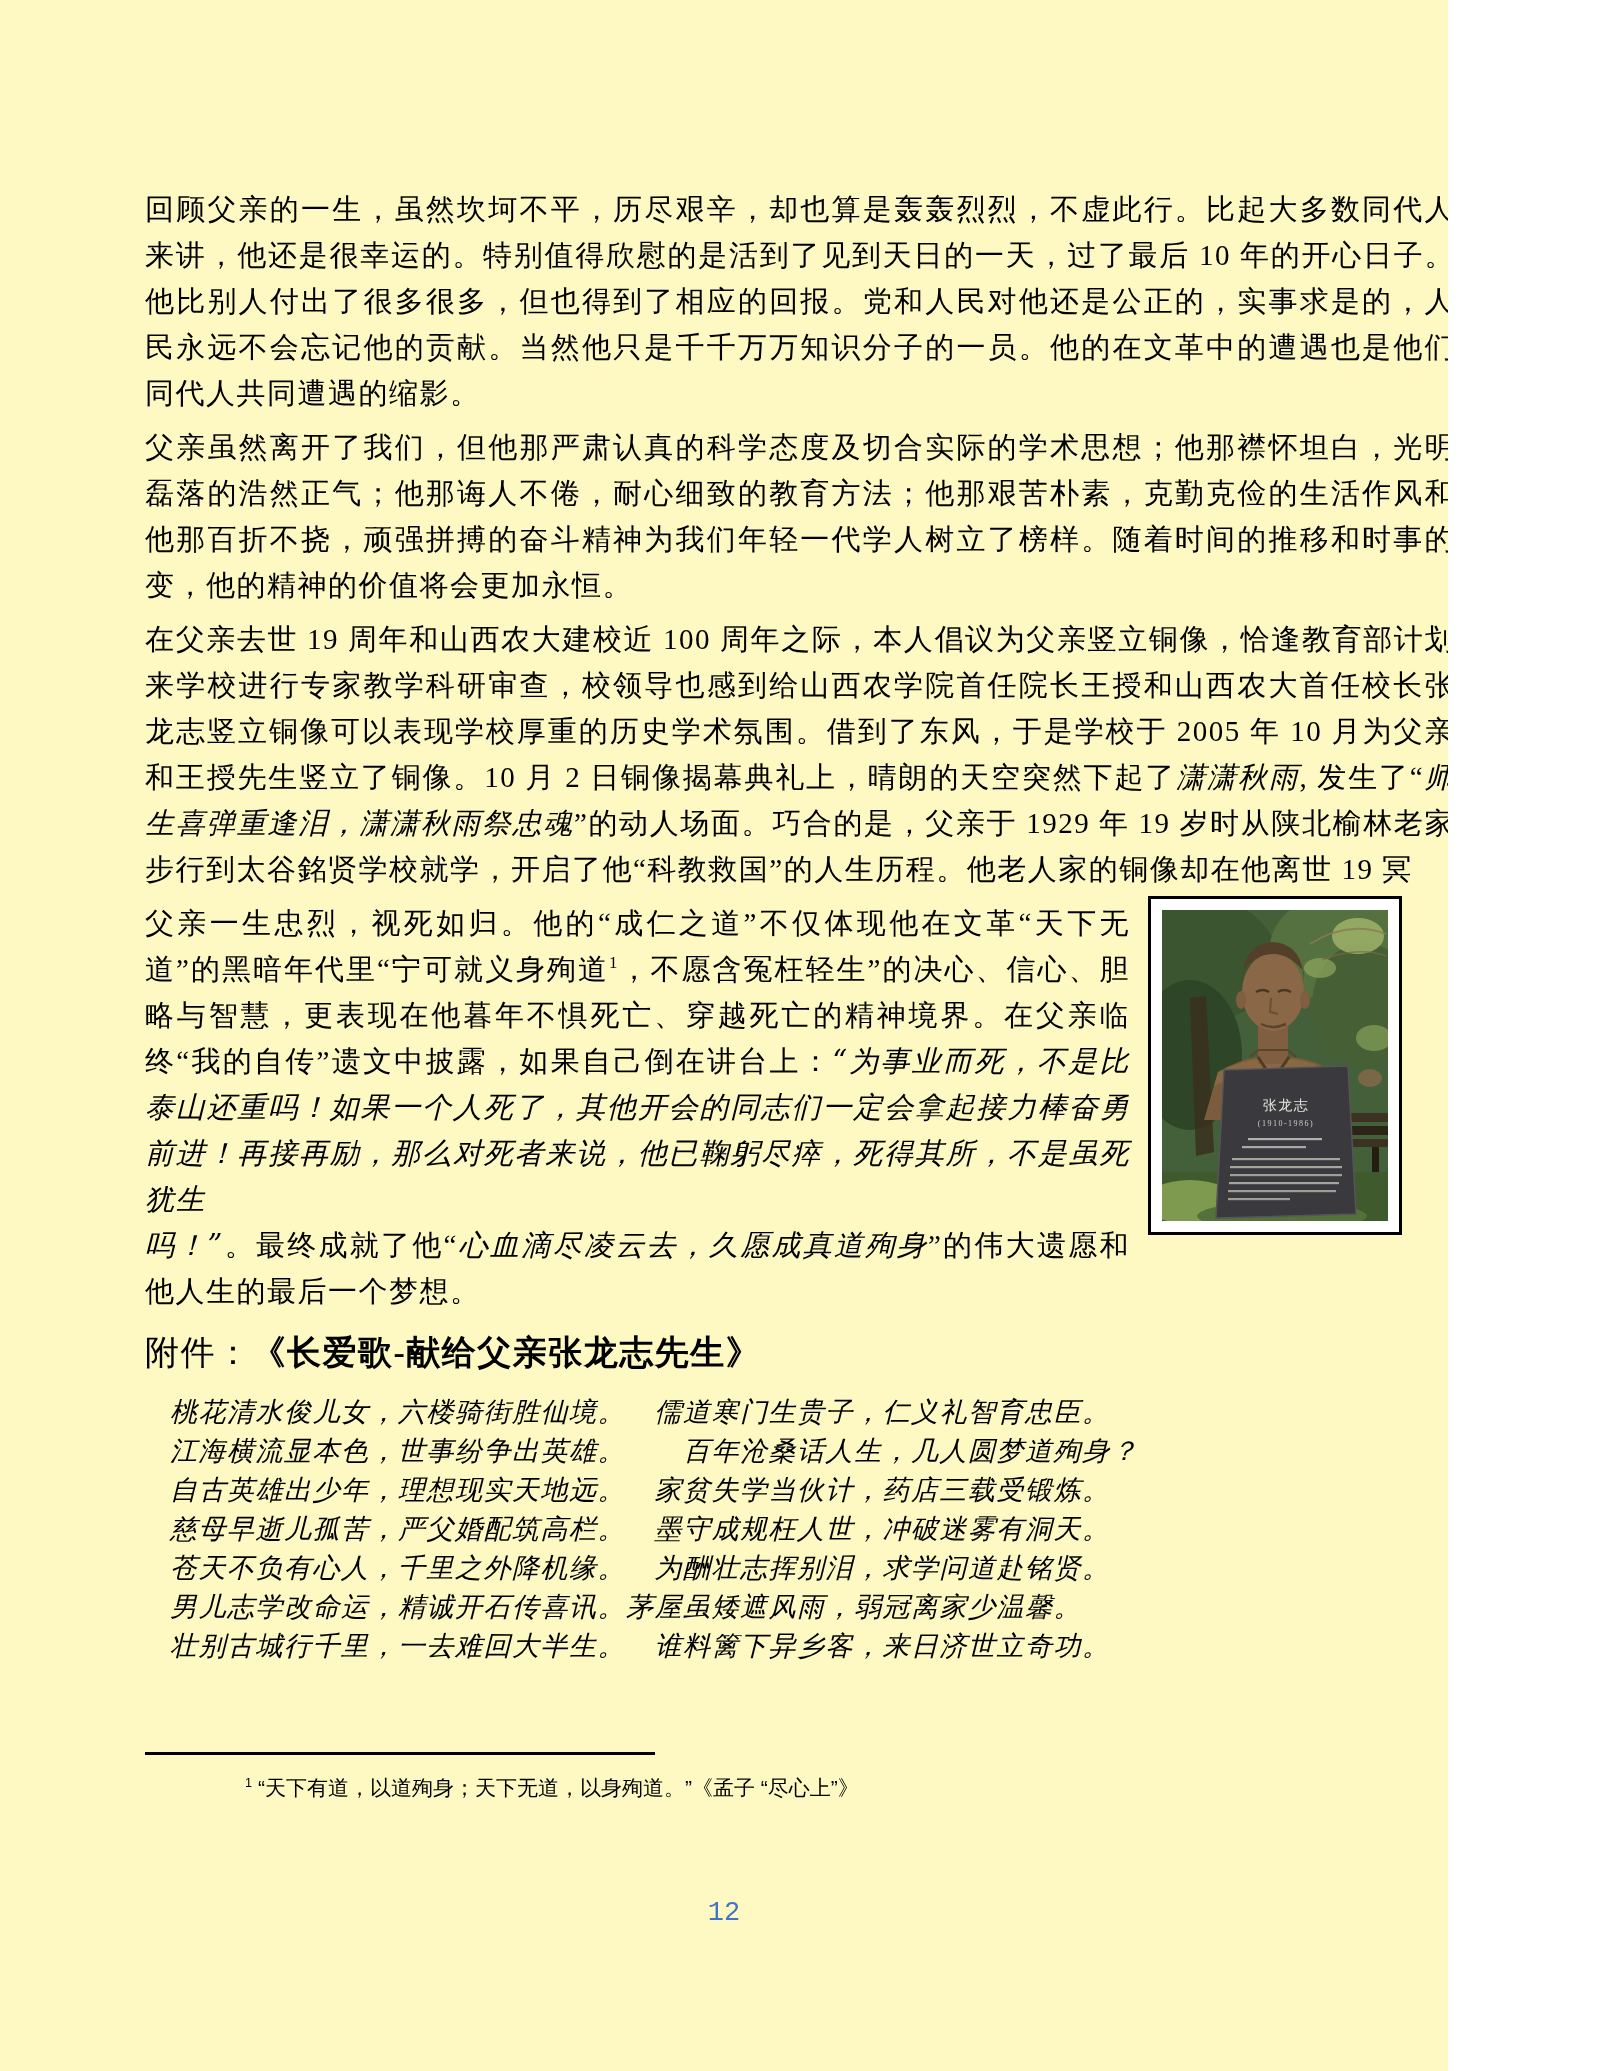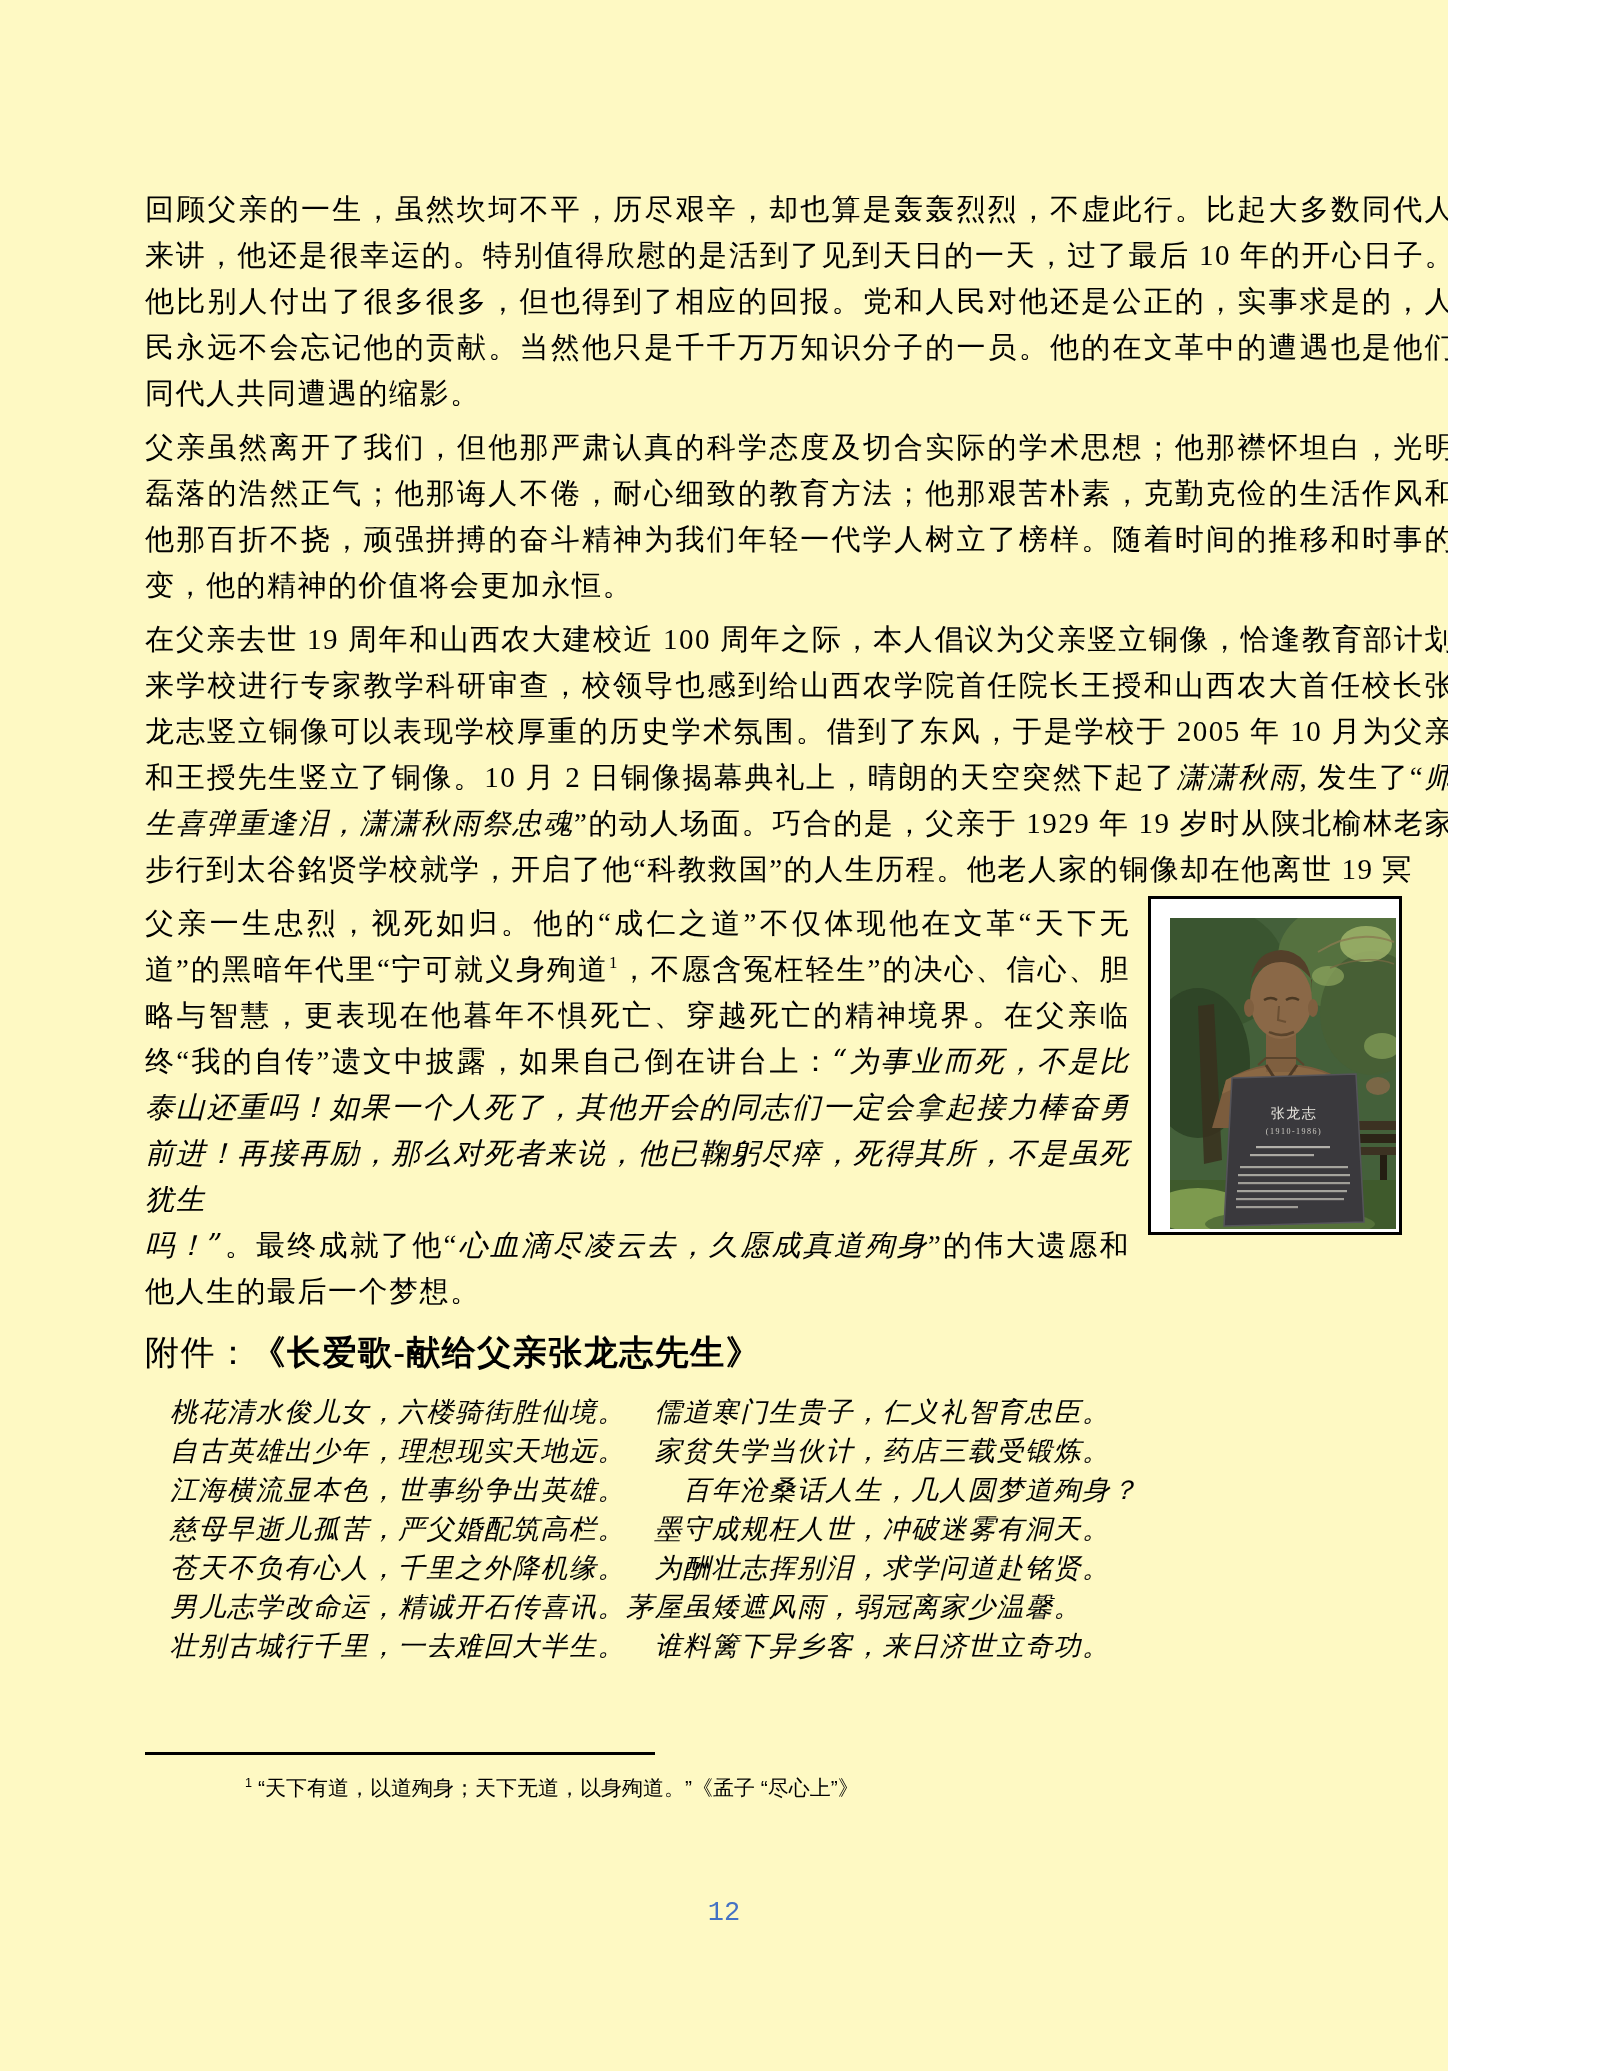--- a/index.html
+++ b/index.html
@@ -33,21 +33,21 @@
     vertical-align:super;
     line-height:0;
   }
   .figure{
     float:right;
     width:254px;
     height:339px;
     box-sizing:border-box;
     border:3px solid #000;
     background:#fff;
-    padding:19px;
+    padding:11px;
     margin:4px 53px 16px 18px;
   }
   .figure svg{display:block;}
   .attach{
     margin-top:16px;
     font-size:34px;
   }
   .attach-title{font-weight:bold;}
   .poem{
     margin:16px 0 0 25px;
@@ -170,22 +170,22 @@
       <div class="pblock"><span>父亲一生忠烈，视死如归。他的“成仁之道”不仅体现他在文革“天下无道”的黑暗年代里“宁可就义身殉道</span><sup class="fnref">1</sup><span>，不愿含冤枉轻生”的决心、信心、胆略与智慧，更表现在他暮年不惧死亡、穿越死亡的精神境界。在父亲临终“我的自传”遗文中披露，如果自己倒在讲台上：</span><span class="kai">“为事业而死，不是比泰山还重吗！如果一个人死了，其他开会的同志们一定会拿起接力棒奋勇前进！再接再励，那么对死者来说，他已鞠躬尽瘁，死得其所，不是虽死犹生</span></div>
       <div class="pblock"><span class="kai">吗！”</span><span>。最终成就了他“</span><span class="kai">心血滴尽凌云去，久愿成真道殉身</span><span>”的伟大遗愿和他人生的最后一个梦想。</span></div>
     </div>
 
     <div class="attach">
       <span>附件：</span><span class="attach-title">《长爱歌-献给父亲张龙志先生》</span>
     </div>
 
     <div class="poem">
         <div class="poem-line">桃花清水俊儿女，六楼骑街胜仙境。　儒道寒门生贵子，仁义礼智育忠臣。</div>
+        <div class="poem-line">江海横流显本色，世事纷争出英雄。　　百年沧桑话人生，几人圆梦道殉身？</div>
         <div class="poem-line">自古英雄出少年，理想现实天地远。　家贫失学当伙计，药店三载受锻炼。</div>
-        <div class="poem-line">江海横流显本色，世事纷争出英雄。　　百年沧桑话人生，几人圆梦道殉身？</div>
         <div class="poem-line">慈母早逝儿孤苦，严父婚配筑高栏。　墨守成规枉人世，冲破迷雾有洞天。</div>
         <div class="poem-line">苍天不负有心人，千里之外降机缘。　为酬壮志挥别泪，求学问道赴铭贤。</div>
         <div class="poem-line">男儿志学改命运，精诚开石传喜讯。茅屋虽矮遮风雨，弱冠离家少温馨。</div>
         <div class="poem-line">壮别古城行千里，一去难回大半生。　谁料篱下异乡客，来日济世立奇功。</div>
       </div>
 
   </div>
 
   <div class="fn-rule"></div>
 

